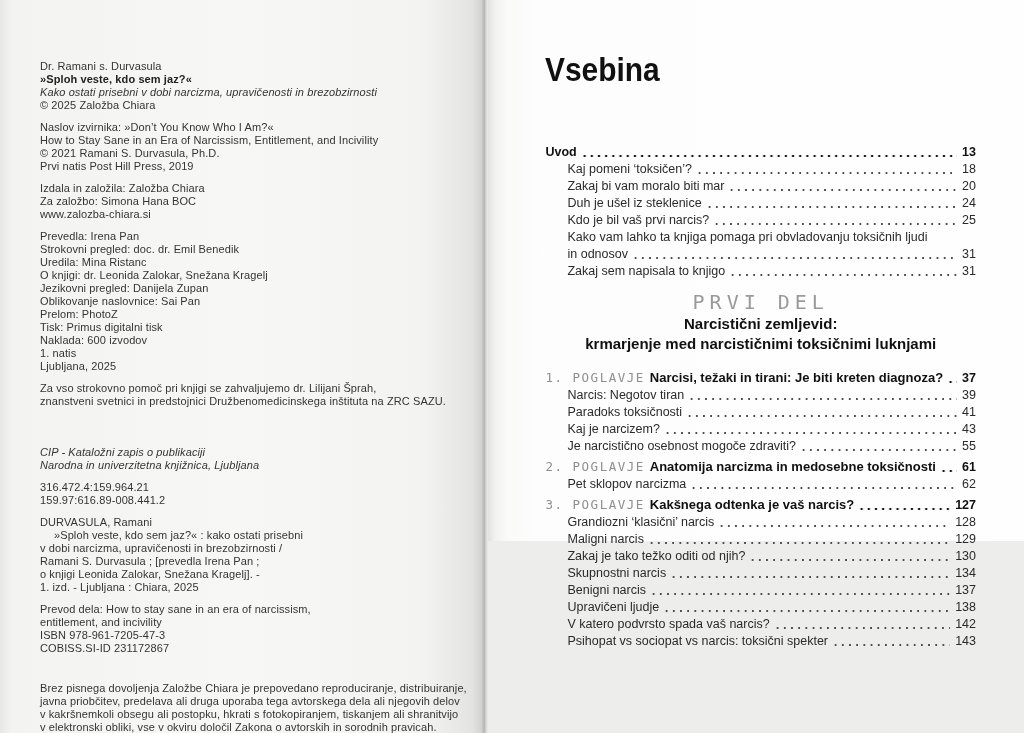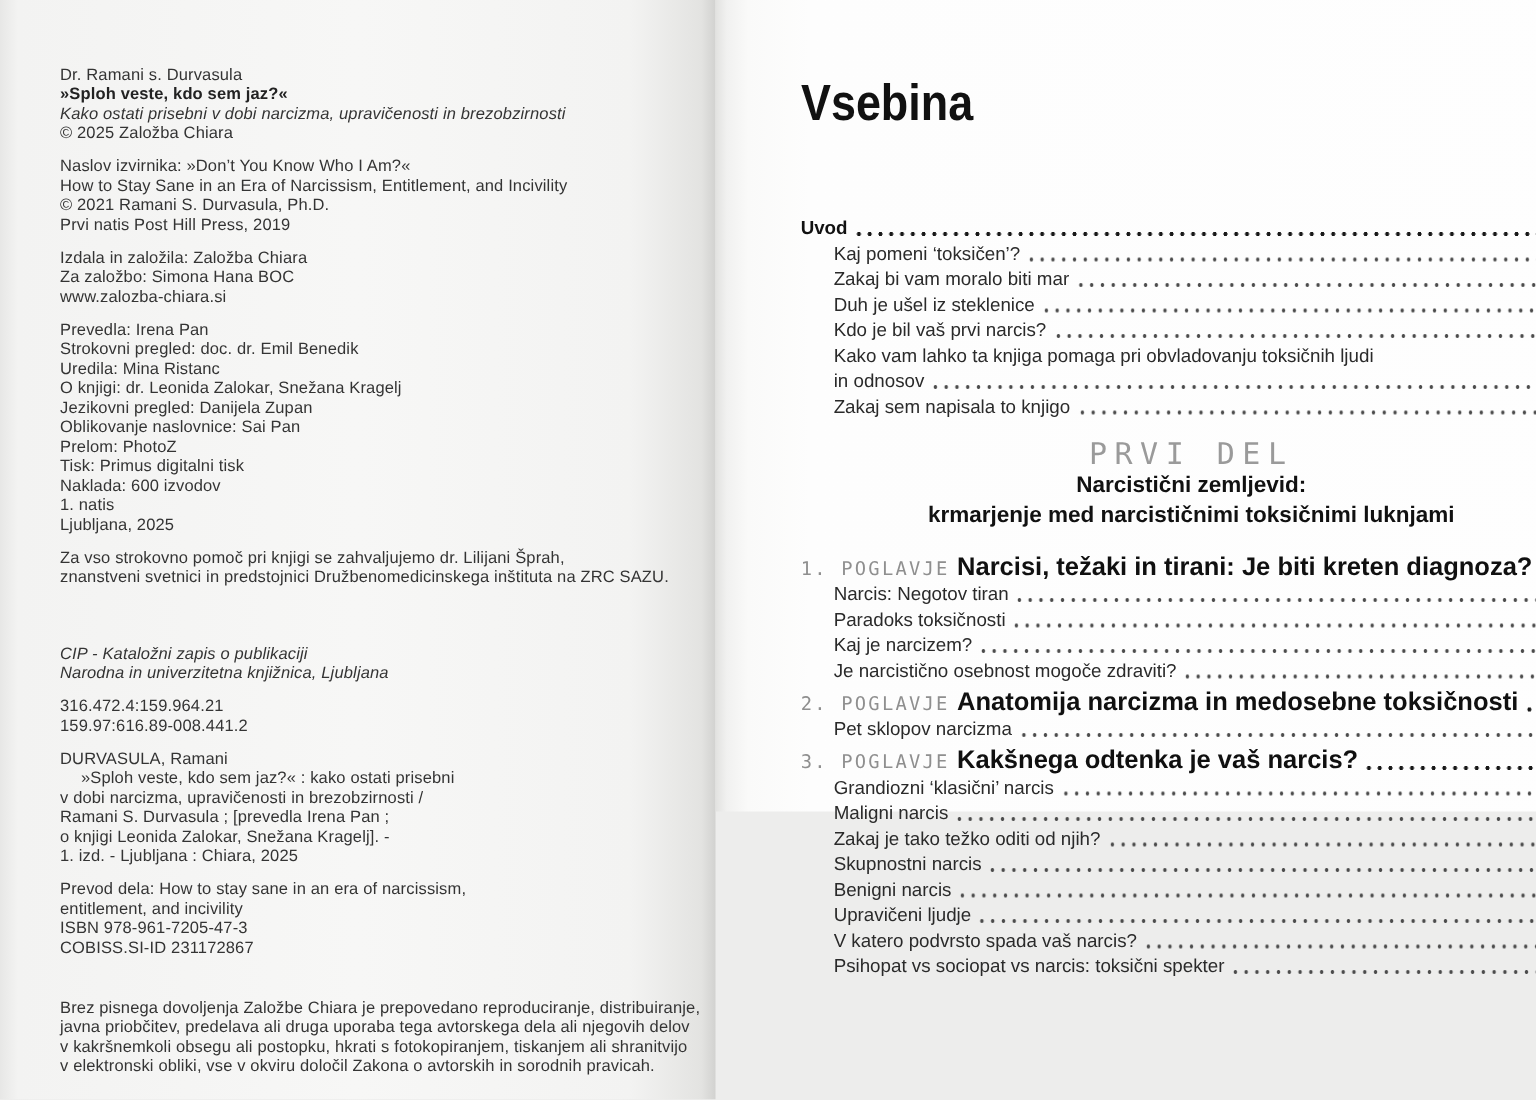--- a/index.html
+++ b/index.html
@@ -7,21 +7,21 @@
     width:1024px;height:733px;overflow:hidden;
     background:#ededec;
     font-family:"Liberation Sans", sans-serif;
     -webkit-font-smoothing:antialiased;
   }
   .spread{display:flex;width:1024px;height:733px;}
 
   
   .page-left{
     width:503px;height:733px;box-sizing:border-box;
-    padding:44px 10px 0 40px;
+    padding:60px 10px 0 40px;
     background:linear-gradient(90deg,#e7e7e6 0%,#f3f3f2 2.5%,#f7f7f6 50%,#f3f3f2 88%,#e3e3e1 98%,#d2d2d0 100%);
     color:#343434;
   }
   .cline{font-size:11px;line-height:13px;letter-spacing:.1px;white-space:nowrap;}
   .cline.bold{font-weight:700;color:#222;}
   .cline.italic{font-style:italic;}
   .cline.indent{padding-left:14px;}
   .block{margin:0 0 9px 0;}
   .block.gap-xl{margin-top:38px;font-style:italic;}
   .block.gap-lg{margin-top:27px;}
@@ -45,21 +45,21 @@
     letter-spacing:0;line-height:38px;
   }
   .toc{margin-top:56px;}
   .trow{display:flex;align-items:baseline;font-size:12.5px;line-height:17px;color:#2a2a2a;}
   .trow .tlabel{white-space:nowrap;}
   .trow .pg{white-space:nowrap;}
   .trow.sub{padding-left:22px;}
   .trow.wrap{padding-left:22px;}
   .trow.top{font-weight:700;color:#111;}
   .trow.chapter{margin-top:3px;}
-  .trow.chapter .ctitle{font-weight:700;color:#101010;font-size:17px;}
+  .trow.chapter .ctitle{font-weight:700;color:#101010;font-size:13px;}
   .trow.top .pg,.trow.chapter .pg{font-weight:700;color:#101010;}
   .hand{
     font-family:"DejaVu Sans Mono", monospace;
     color:#8f8f8f;letter-spacing:1.5px;font-size:12.5px;margin-right:5px;white-space:nowrap;
   }
   .leader{
     flex:1;min-width:10px;margin:0 5px 0 4px;align-self:stretch;
     background-image:radial-gradient(circle,#4c4c4c 1.05px,transparent 1.4px);
     background-size:7.2px 4px;background-repeat:repeat-x;
     background-position:left calc(100% - 3px);

